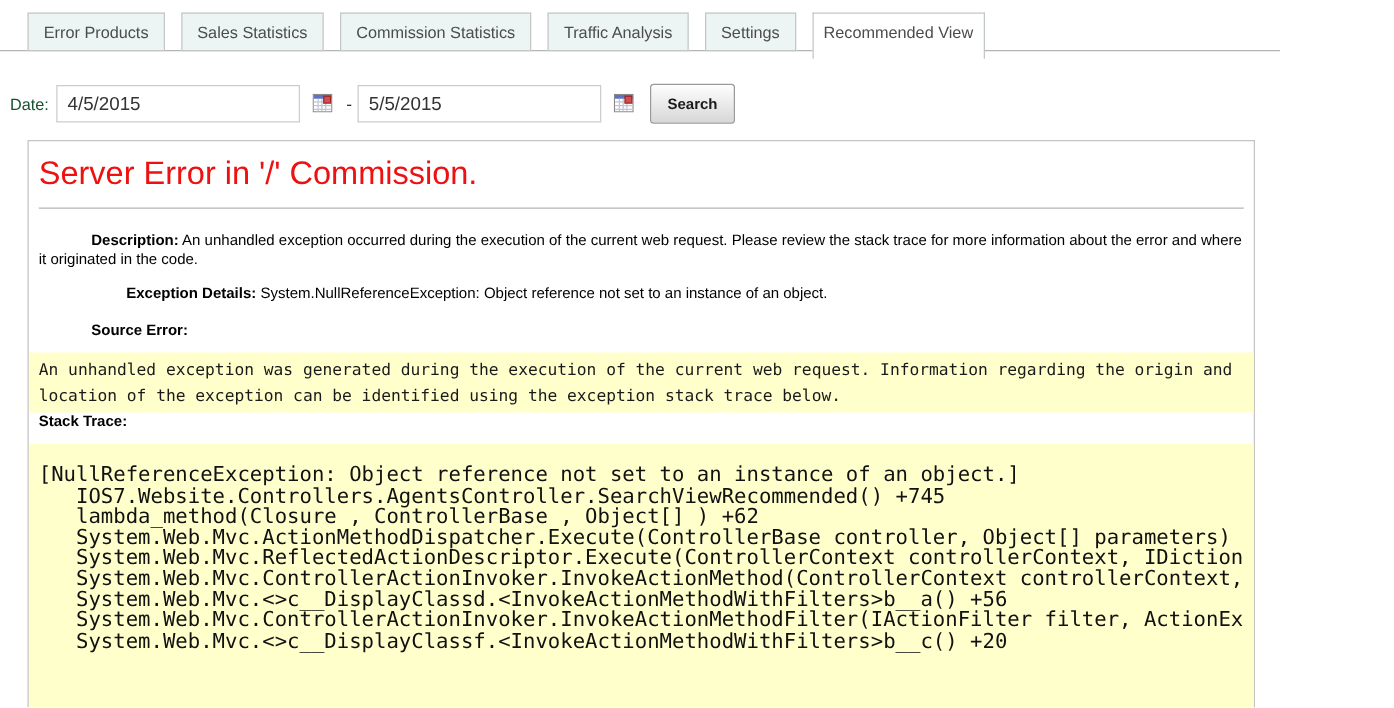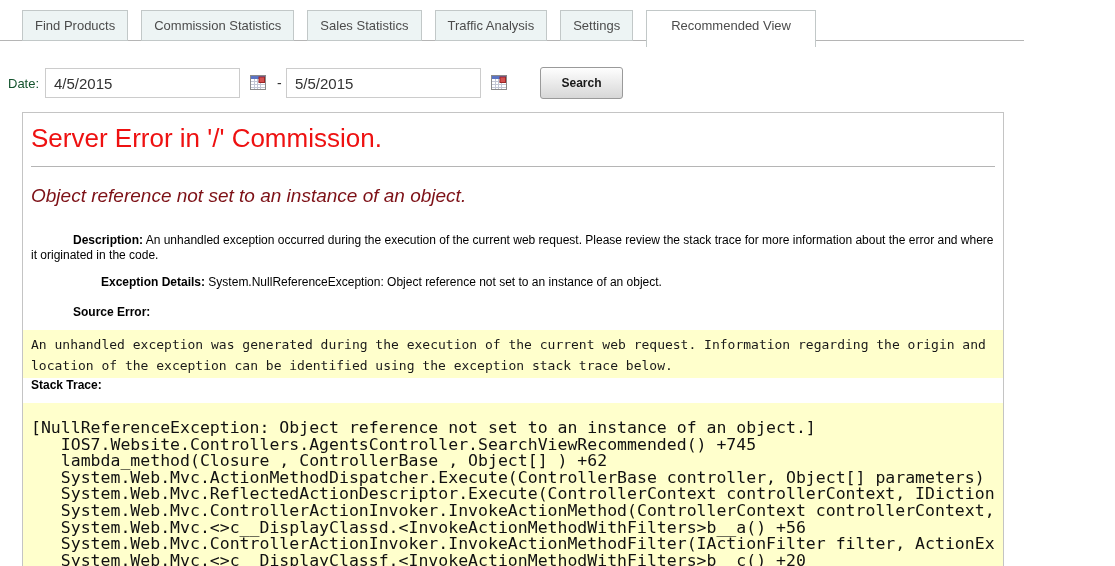--- a/index.html
+++ b/index.html
@@ -8,36 +8,36 @@
   .stage { position: relative; width: 1115px; height: 566px; background: #fff; overflow: hidden; }
 
   
   .tab-underline { position: absolute; left: 0; top: 40px; width: 1024px; height: 1px;
     background: #b5b5b5; z-index: 1; }
   .tabs { position: absolute; left: 22px; top: 10px; display: flex; z-index: 2; }
   .tab { height: 31px; line-height: 29px; padding: 0 12px; margin-right: 13px;
     background: #edf4f4; border: 1px solid #c2c8c8; color: #4c4c4c; font-size: 13px;
     white-space: nowrap; cursor: pointer; }
   .tab.active { background: #fff; border-bottom: none; height: 37px; z-index: 3;
-    padding: 0 24px; position: relative; }
+    padding: 0 8px; position: relative; }
 
   
   .search-row { position: absolute; left: 0; top: 62px; width: 1115px; height: 40px; }
   .date-label { position: absolute; left: 8px; top: 14px; font-size: 13px; color: #14532d; }
   .date-input { position: absolute; top: 6px; width: 195px; height: 30px;
     border: 1px solid #ccc; background: #fff; font-size: 15px; color: #333;
     padding: 0 26px 0 8px; font-family: "Liberation Sans", sans-serif; }
   .date-input.start { left: 45px; }
   .date-input.end   { left: 286px; }
   .cal-btn { position: absolute; top: 13px; width: 16px; height: 15px; cursor: pointer;
     background: transparent; border: none; padding: 0; line-height: 0; }
   .cal-btn.start { left: 250px; }
   .cal-btn.end   { left: 491px; }
   .date-sep { position: absolute; left: 277px; top: 13px; font-size: 14px; color: #333; }
-  .search-btn { position: absolute; left: 540px; top: 5px; width: 83px; height: 32px;
+  .search-btn { position: absolute; left: 520px; top: 5px; width: 68px; height: 32px;
     background: linear-gradient(#fefefe, #d7d7d7); border: 1px solid #9a9a9a;
     border-radius: 3px; font-size: 12px; font-weight: bold; color: #1a1a1a;
     font-family: "Liberation Sans", sans-serif; cursor: pointer; }
 
   
   .error-panel { position: absolute; left: 22px; top: 112px; width: 982px; height: 700px;
     background: #fff; border: 1px solid #c4c4c4; overflow: hidden; font-size: 12px; color: #000; }
   .err-title { margin: 10px 8px 0 8px; font-size: 26px; font-weight: normal;
     color: #ee1111; line-height: 30px; }
   .err-rule { border: none; border-top: 1px solid #b5b5b5; margin: 13px 8px 18px 8px; }
@@ -56,23 +56,23 @@
     color: #111; overflow: hidden; }
   .stack-pre div { white-space: pre; }
 </style>
 </head>
 <body>
 
 <div class="stage">
 
   <div class="tab-underline"></div>
   <div class="tabs">
-    <div class="tab">Find Products</div>
+    <div class="tab">Error Products</div>
+    <div class="tab">Sales Statistics</div>
     <div class="tab">Commission Statistics</div>
-    <div class="tab">Sales Statistics</div>
     <div class="tab">Traffic Analysis</div>
     <div class="tab">Settings</div>
     <div class="tab active">Recommended View</div>
   </div>
 
   <div class="search-row">
     <span class="date-label">Date:</span>
 
     <input class="date-input start" type="text" value="4/5/2015" style="">
     <button class="cal-btn start">
@@ -95,21 +95,20 @@
         <rect x="9" y="2" width="5.5" height="5.5" fill="#d34f4f" stroke="#9c2727"></rect>
       </svg>
     </button>
 
     <button class="search-btn">Search</button>
   </div>
 
   <div class="error-panel">
     <h1 class="err-title">Server Error in '/' Commission.</h1>
     <hr class="err-rule">
-    <h2 class="err-subtitle">Object reference not set to an instance of an object.</h2>
 
     <p class="err-p desc"><b>Description:</b><span> An unhandled exception occurred during the execution of the current web request. Please review the stack trace for more information about the error and where it originated in the code.</span></p>
 
     <p class="err-p exc"><b>Exception Details:</b><span> System.NullReferenceException: Object reference not set to an instance of an object.</span></p>
 
     <p class="err-p src"><b>Source Error:</b></p>
 
     <div class="yellow-box">An unhandled exception was generated during the execution of the current web request. Information regarding the origin and location of the exception can be identified using the exception stack trace below.</div>
 
     <p class="stack-label">Stack Trace:</p>

